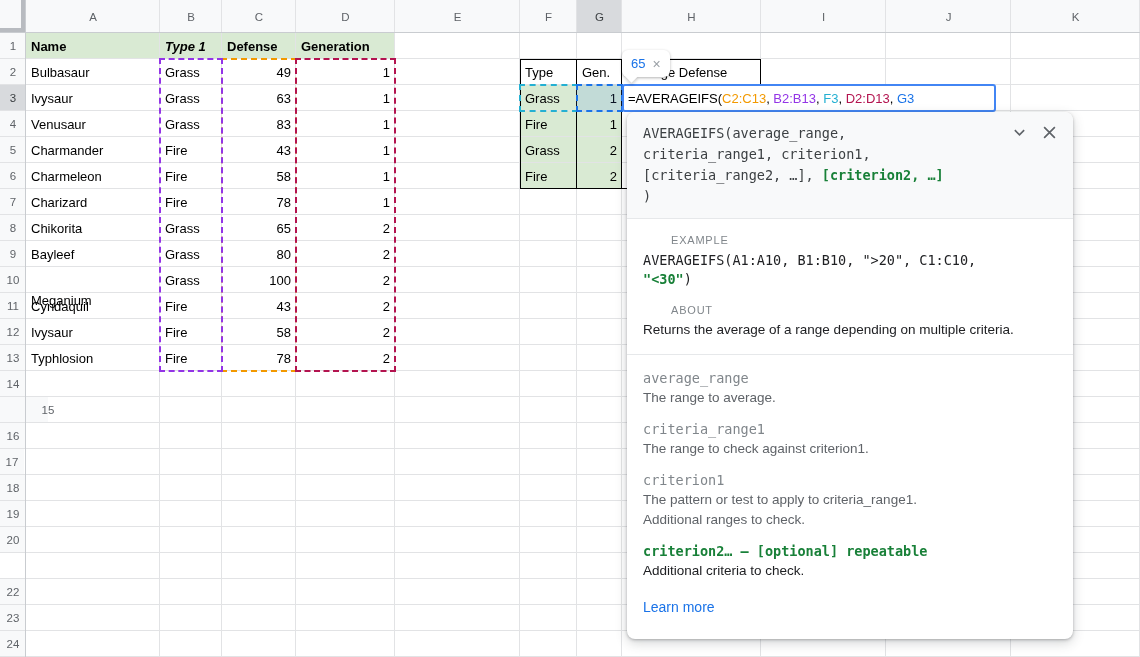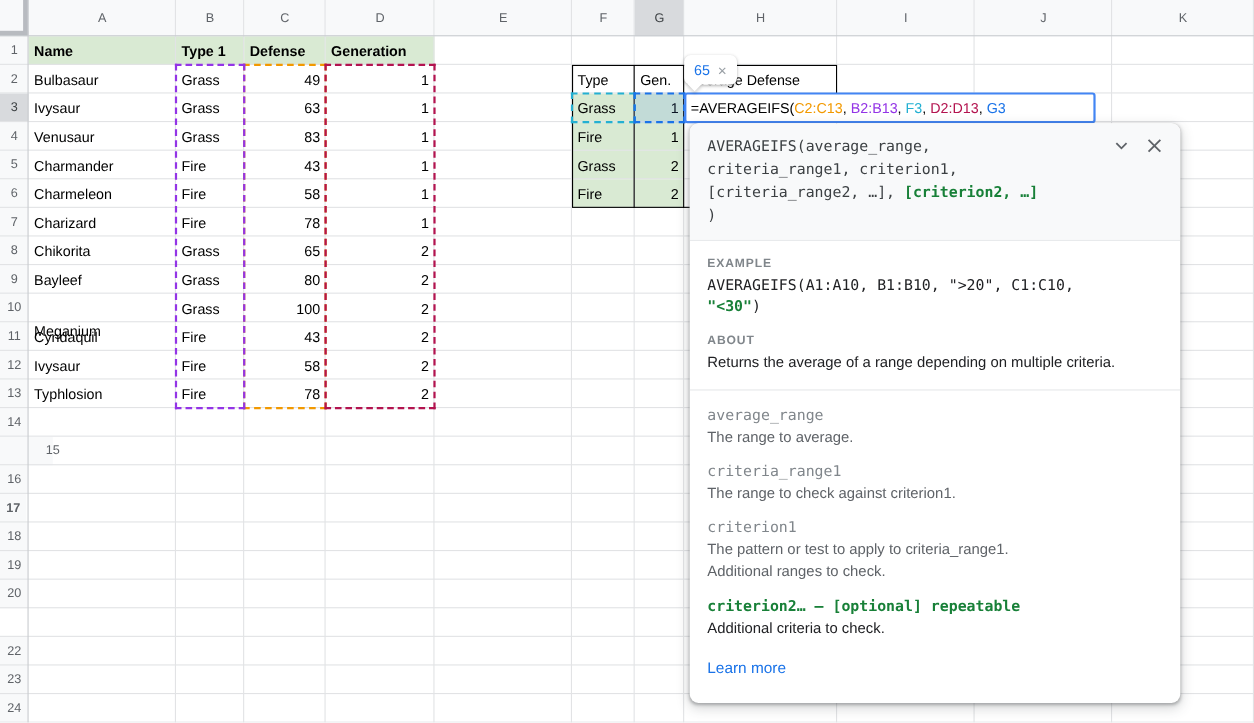--- a/index.html
+++ b/index.html
@@ -41,21 +41,21 @@
   .popup{position:absolute;left:627px;top:112px;width:446px;height:527px;background:#fff;border-radius:8px;
          box-shadow:0 1px 3px rgba(60,64,67,.35),0 4px 12px rgba(60,64,67,.22);z-index:30;
          box-sizing:border-box;overflow:hidden;}
   .popup-header{position:relative;background:#F8F9FA;border-bottom:1px solid #E6E8EA;border-radius:8px 8px 0 0;
                 padding:11px 60px 11px 16px;font-family:"DejaVu Sans Mono",monospace;
                 font-size:13.5px;line-height:21px;color:#3C4043;}
   .sig-active{color:var(--accent-green);font-weight:bold;}
   .popup-icons{position:absolute;top:13px;right:16px;display:flex;gap:16px;align-items:center;}
   .icon-btn{color:#5F6368;cursor:pointer;display:flex;align-items:center;}
   .popup-body{padding:0 16px;}
-  .sec-label{margin-top:15px;font-size:11px;font-weight:bold;letter-spacing:.8px;color:#80868B;}
+  .sec-label{margin-top:15px;font-size:11px;font-weight:normal;letter-spacing:.8px;color:#80868B;margin-left:28px;}
   .code{margin-top:5px;font-family:"DejaVu Sans Mono",monospace;font-size:13.5px;line-height:19px;
         color:#202124;word-break:break-all;}
   .code .active{color:var(--accent-green);font-weight:bold;}
   .about{margin-top:5px;font-size:13.5px;color:#202124;line-height:18px;}
   .params{margin-top:15px;border-top:1px solid #E6E8EA;padding:0 16px;}
   .param-name{margin-top:15px;font-family:"DejaVu Sans Mono",monospace;font-size:13.5px;color:#80868B;}
   .param-name.active{color:var(--accent-green);font-weight:bold;}
   .param-desc{margin-top:3px;font-size:13.5px;color:#5F6368;line-height:17px;}
   .param-desc.active{color:#202124;}
   .learn-more{margin:20px 16px 0;font-size:14px;color:var(--link-blue);cursor:pointer;display:inline-block;}
@@ -135,30 +135,30 @@
     <div class="hdr" style="left: 0px; top: 189px; width: 26px; height: 26px;">7</div>
     <div class="hdr" style="left: 0px; top: 215px; width: 26px; height: 26px;">8</div>
     <div class="hdr" style="left: 0px; top: 241px; width: 26px; height: 26px;">9</div>
     <div class="hdr" style="left: 0px; top: 267px; width: 26px; height: 26px;">10</div>
     <div class="hdr" style="left: 0px; top: 293px; width: 26px; height: 26px;">11</div>
     <div class="hdr" style="left: 0px; top: 319px; width: 26px; height: 26px;">12</div>
     <div class="hdr" style="left: 0px; top: 345px; width: 26px; height: 26px;">13</div>
     <div class="hdr" style="left: 0px; top: 371px; width: 26px; height: 26px;">14</div>
     <div class="hdr" style="left: 0px; top: 397px; width: 26px; height: 26px; padding-left: 48px;">15</div>
     <div class="hdr" style="left: 0px; top: 423px; width: 26px; height: 26px;">16</div>
-    <div class="hdr" style="left: 0px; top: 449px; width: 24px; height: 26px; font-weight: bold;">17</div>
+    <div class="hdr" style="left: 0px; top: 449px; width: 24px; height: 26px;">17</div>
     <div class="hdr" style="left: 0px; top: 475px; width: 26px; height: 26px;">18</div>
     <div class="hdr" style="left: 0px; top: 501px; width: 26px; height: 26px;">19</div>
     <div class="hdr" style="left: 0px; top: 527px; width: 26px; height: 26px;">20</div>
     <div class="hdr" style="left: 0px; top: 553px; width: 18px; height: 26px; margin-top: 48px;">21</div>
     <div class="hdr" style="left: 0px; top: 579px; width: 26px; height: 26px;">22</div>
     <div class="hdr" style="left: 0px; top: 605px; width: 26px; height: 26px;">23</div>
     <div class="hdr" style="left: 0px; top: 631px; width: 26px; height: 26px;">24</div>
     <div class="cell green bold" style="left: 26px; top: 33px; width: 134px; height: 26px;">Name</div>
-    <div class="cell green bold" style="left: 160px; top: 33px; width: 62px; height: 26px;">Type 1</div>
+    <div class="cell green bold" style="left: 160px; top: 33px; width: 62px; height: 26px; font-style: italic;">Type 1</div>
     <div class="cell green bold" style="left: 222px; top: 33px; width: 74px; height: 26px;">Defense</div>
     <div class="cell green bold" style="left: 296px; top: 33px; width: 99px; height: 26px;">Generation</div>
     <div class="cell " style="left: 26px; top: 59px; width: 134px; height: 26px;">Bulbasaur</div>
     <div class="cell " style="left: 160px; top: 59px; width: 62px; height: 26px;">Grass</div>
     <div class="cell right" style="left: 222px; top: 59px; width: 74px; height: 26px;">49</div>
     <div class="cell right" style="left: 296px; top: 59px; width: 99px; height: 26px;">1</div>
     <div class="cell " style="left: 26px; top: 85px; width: 134px; height: 26px;">Ivysaur</div>
     <div class="cell " style="left: 160px; top: 85px; width: 62px; height: 26px;">Grass</div>
     <div class="cell right" style="left: 222px; top: 85px; width: 74px; height: 26px;">63</div>
     <div class="cell right" style="left: 296px; top: 85px; width: 99px; height: 26px;">1</div>

